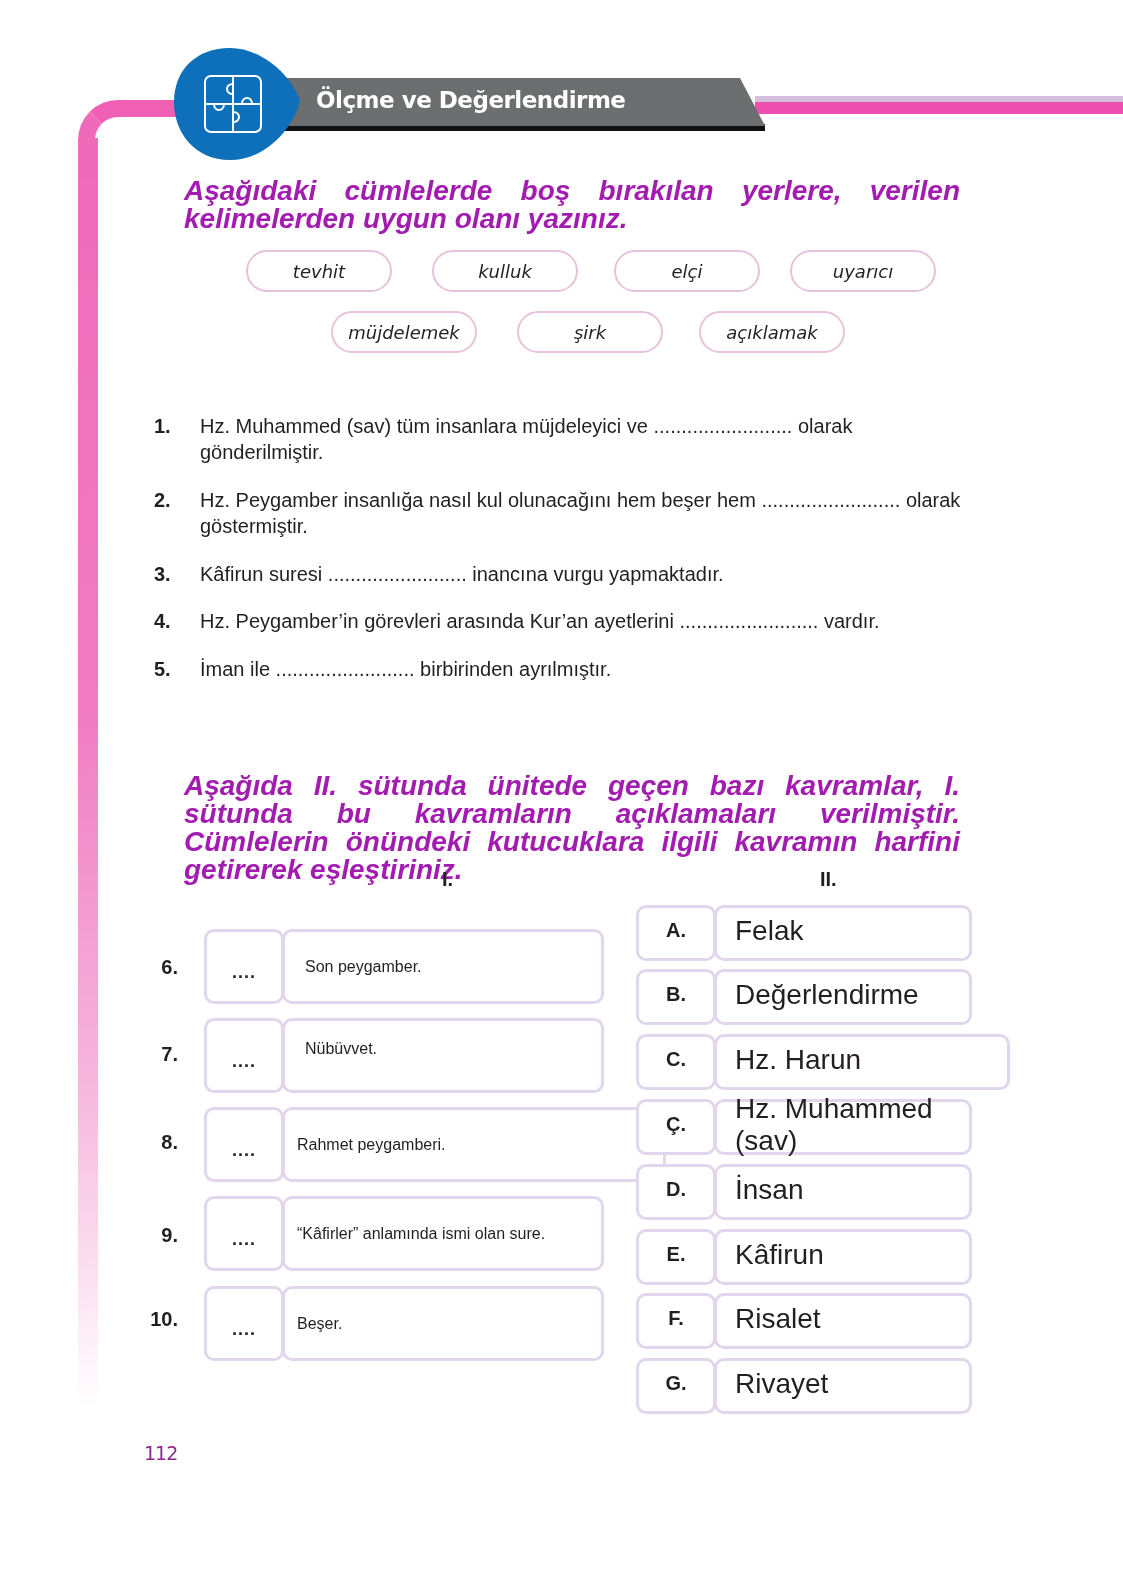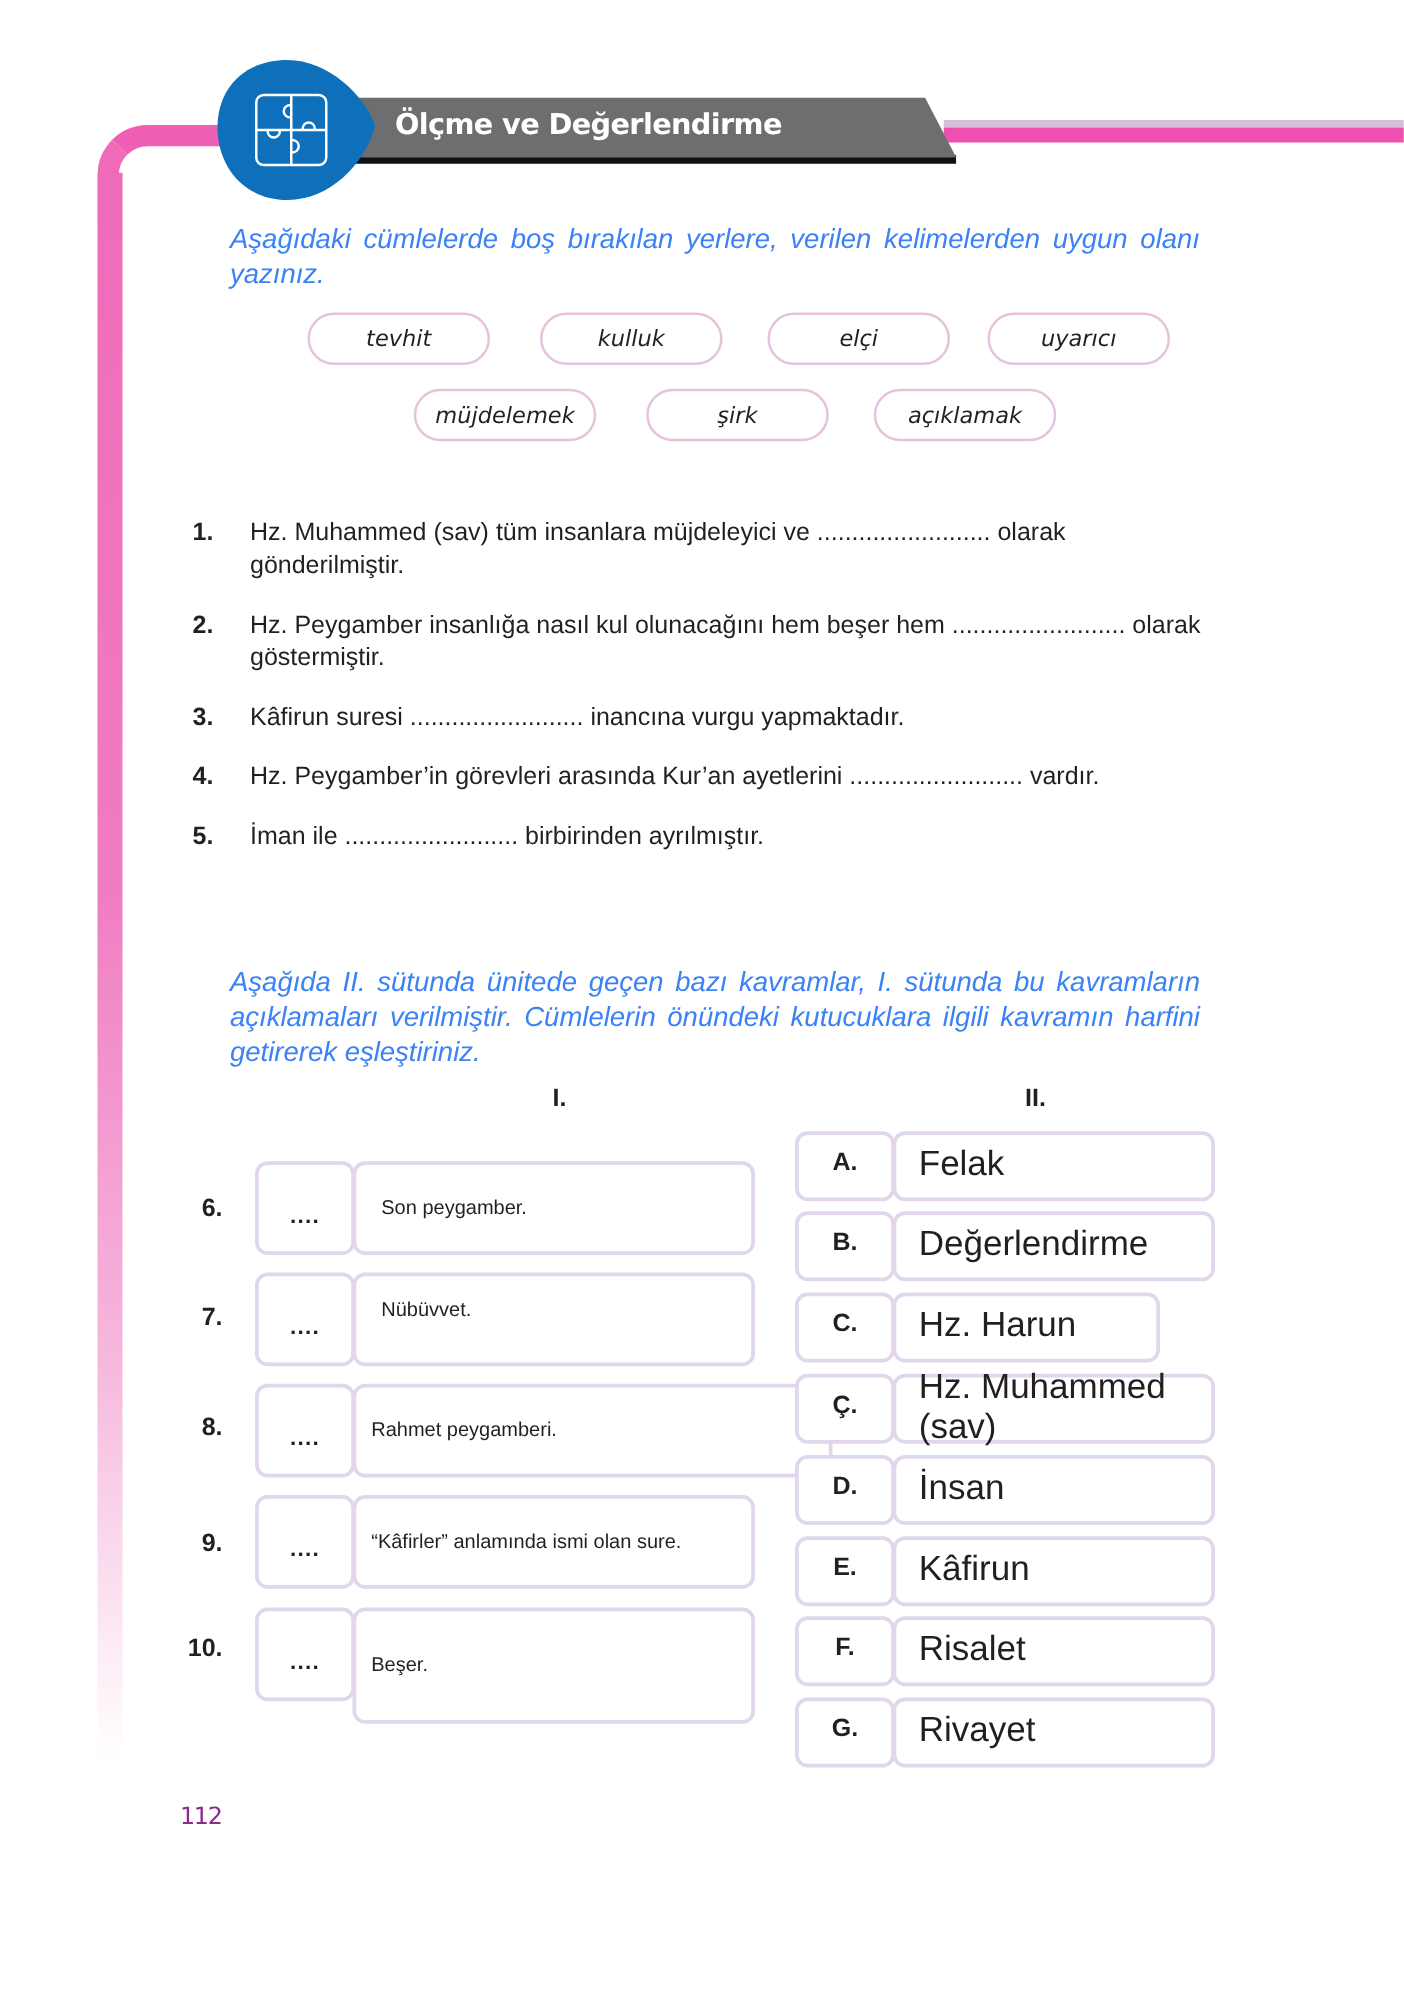--- a/index.html
+++ b/index.html
@@ -37,21 +37,21 @@
     position: absolute; left: 316px; top: 87px;
     font-family: "DejaVu Sans", sans-serif; font-weight: bold;
     font-size: 23px; color: #ffffff; letter-spacing: -0.5px;
   }
   .badge {
     position: absolute; left: 172px; top: 46px; width: 130px; height: 116px;
   }
 
   .instruction {
     position: absolute; left: 184px; width: 776px;
-    color: #3b82f6; font-style: italic; font-weight: normal; font-size: 22px;
+    color: #a21caf; font-style: italic; font-weight: bold; font-size: 28px;
     line-height: 28px; text-align: justify; text-align-last: left;
   }
   .word-chip {
     position: absolute; height: 42px; width: 146px;
     border: 2px solid #e6c3dd; border-radius: 22px;
     box-sizing: border-box;
     display: flex; align-items: center; justify-content: center;
     font-style: italic; font-size: 18px; color: #231f20;
     font-family: "DejaVu Sans", sans-serif;
   }
@@ -194,42 +194,42 @@
   <div class="dots">....</div>
 </div>
 <div class="box" style="left:282px; top:1196px; width:322px; height:75px;">
   <div class="desc" style="left:12px; right:20px;">“Kâfirler” anlamında ismi olan sure.</div>
 </div>
 
 <div class="left-num" style="left:138px; top:1308px;">10.</div>
 <div class="box" style="left:204px; top:1286px; width:80px; height:75px;">
   <div class="dots">....</div>
 </div>
-<div class="box" style="left:282px; top:1286px; width:322px; height:93px;">
+<div class="box" style="left:282px; top:1286px; width:322px; height:75px;">
   <div class="desc" style="left:12px;">Beşer.</div>
 </div>
 
 <div class="box" style="left:636px; top:905px; width:80px; height:56px;">
     <div class="letter">A.</div>
   </div>
 <div class="box" style="left:714px; top:905px; width:258px; height:56px;">
     <div class="concept">Felak</div>
   </div>
 
 <div class="box" style="left:636px; top:969px; width:80px; height:56px;">
     <div class="letter">B.</div>
   </div>
 <div class="box" style="left:714px; top:969px; width:258px; height:56px;">
     <div class="concept">Değerlendirme</div>
   </div>
 
 <div class="box" style="left:636px; top:1034px; width:80px; height:56px;">
     <div class="letter">C.</div>
   </div>
-<div class="box" style="left:714px; top:1034px; width:214px; height:56px;">
+<div class="box" style="left:714px; top:1034px; width:296px; height:56px;">
     <div class="concept">Hz. Harun</div>
   </div>
 
 <div class="box" style="left:636px; top:1099px; width:80px; height:56px;">
     <div class="letter">Ç.</div>
   </div>
 <div class="box" style="left:714px; top:1099px; width:258px; height:56px;">
     <div class="concept">Hz. Muhammed (sav)</div>
   </div>
 

